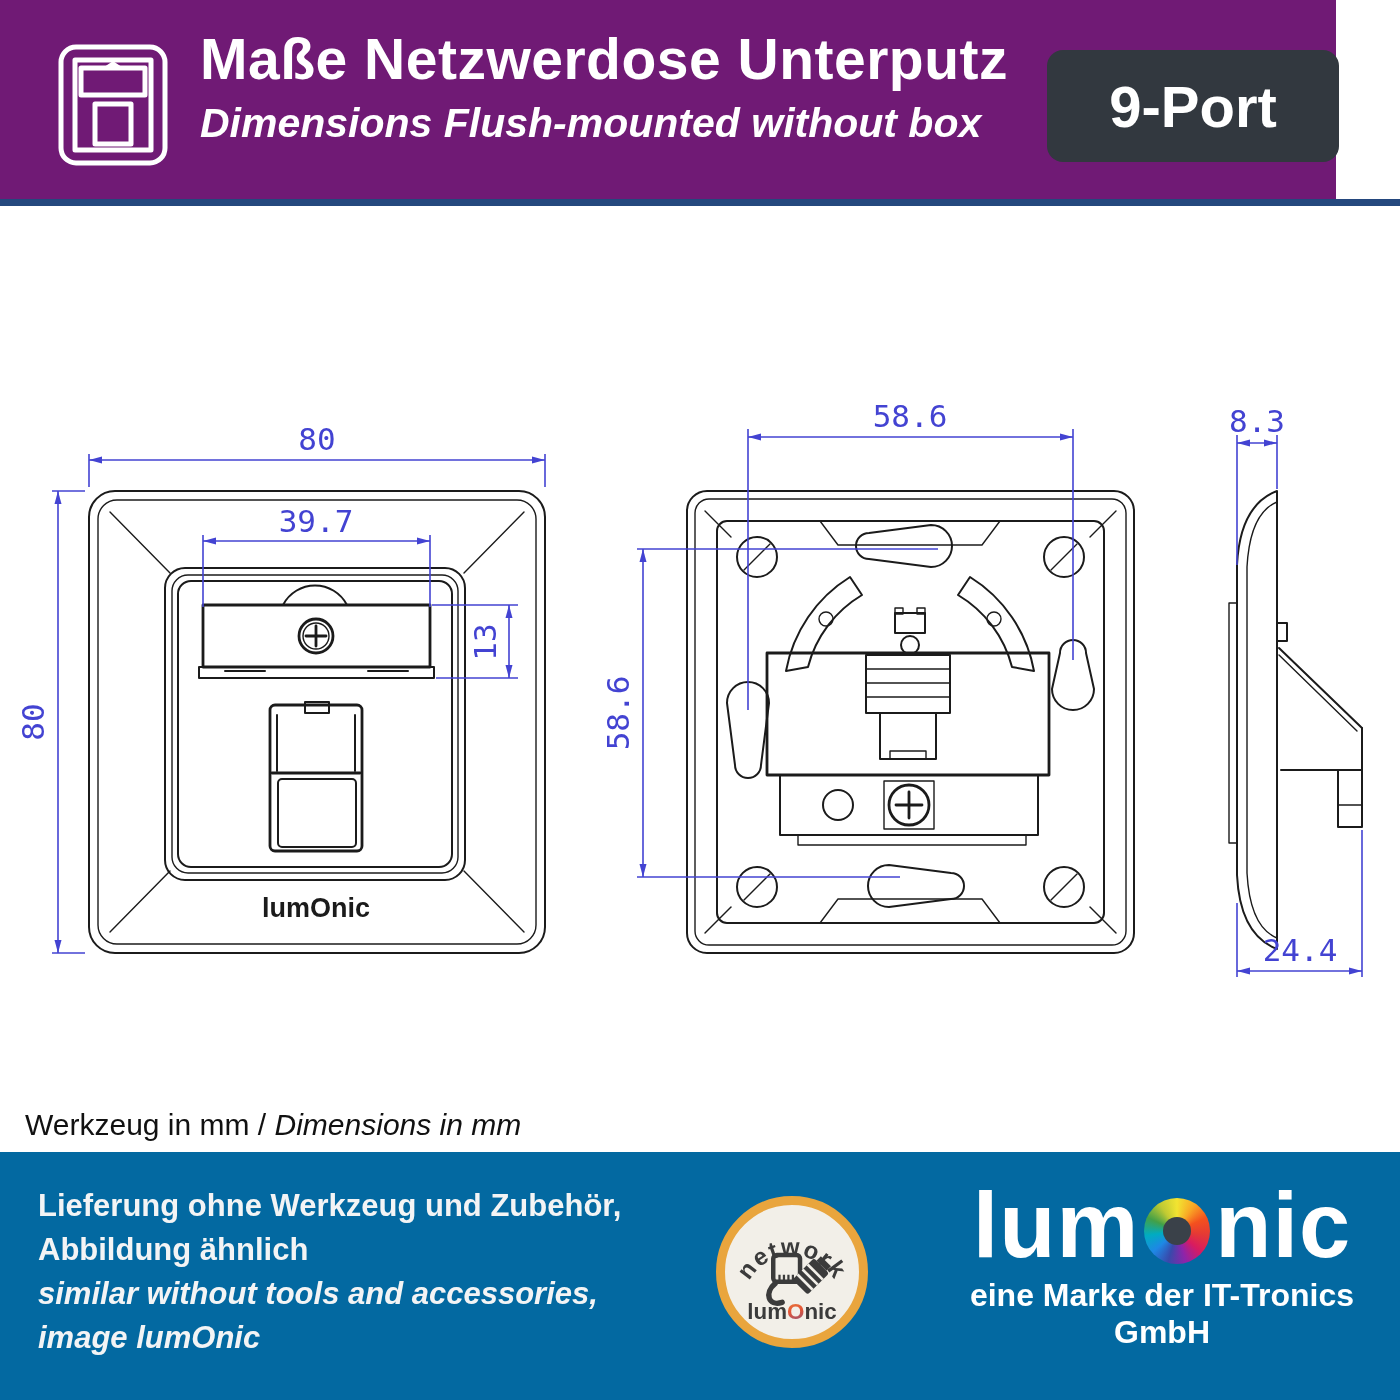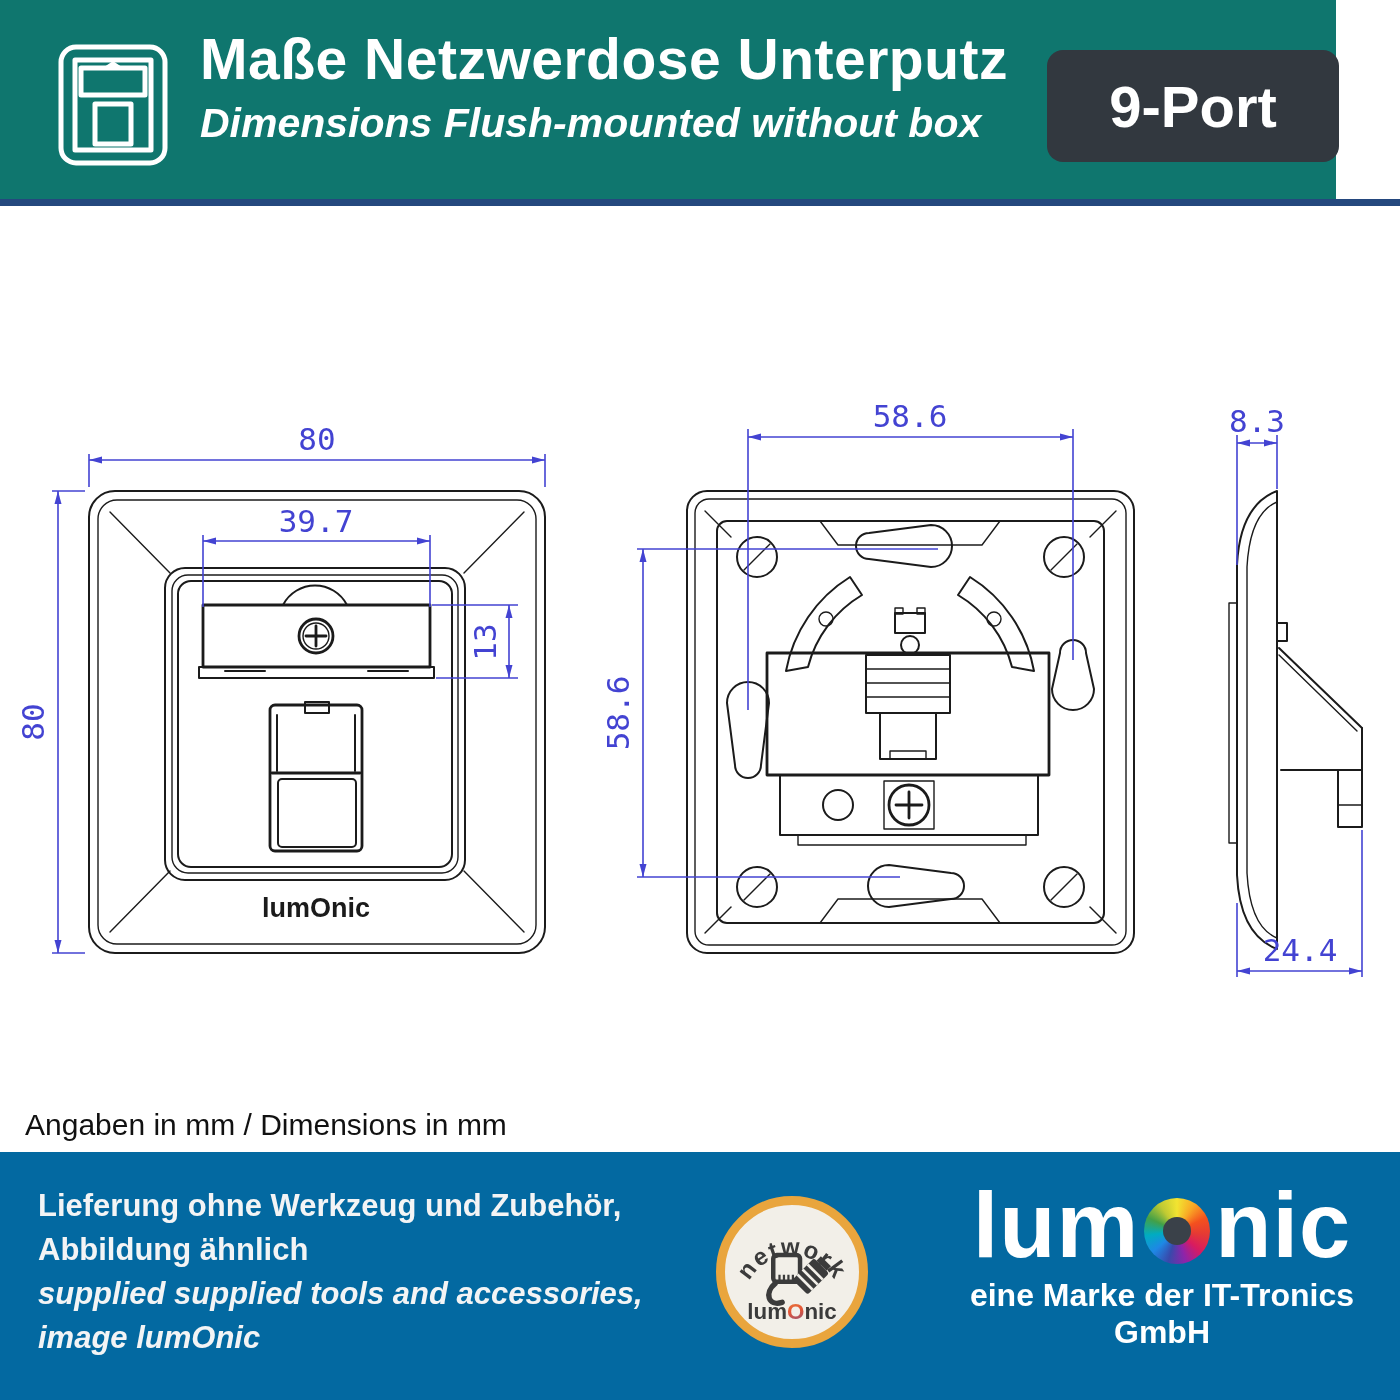--- a/index.html
+++ b/index.html
@@ -1,37 +1,37 @@
 <!DOCTYPE html>
 <html><head>
 <meta charset="utf-8">
 <style>
   html,body{margin:0;padding:0;background:#e8e8e8;}
   #canvas{position:relative;width:1400px;height:1400px;background:#ffffff;overflow:hidden;
           font-family:"Liberation Sans",sans-serif;}
   
-  .header{position:absolute;left:0;top:0;width:1336px;height:199px;background:#0f766e;}
+  .header{position:absolute;left:0;top:0;width:1336px;height:199px;background:#701a75;}
   .header-underline{position:absolute;left:0;top:199px;width:1400px;height:7px;background:#24487e;}
   .header-icon{position:absolute;left:58px;top:44px;}
   .header-text{position:absolute;left:200px;top:30px;color:#ffffff;}
   .header-title{font-size:57px;font-weight:bold;letter-spacing:.5px;line-height:1.05;}
   .header-subtitle{font-size:41px;font-style:italic;font-weight:bold;margin-top:10px;}
   .port-badge{position:absolute;left:1047px;top:50px;width:292px;height:112px;background:#32383f;
               border-radius:16px;display:flex;align-items:center;justify-content:center;
               color:#ffffff;font-size:58px;font-weight:bold;}
   
   .drawing{position:absolute;left:0;top:205px;}
   .ln{stroke:#1b1b1b;fill:none;stroke-width:2;stroke-linejoin:round;stroke-linecap:round;}
   .lnt{stroke:#1b1b1b;fill:none;stroke-width:2.8;stroke-linejoin:round;stroke-linecap:round;}
   .lnn{stroke:#1b1b1b;fill:none;stroke-width:1.4;stroke-linejoin:round;stroke-linecap:round;}
   .dln{stroke:#4343d2;fill:none;stroke-width:1.6;}
   .dtx{font-family:"DejaVu Sans Mono",monospace;font-size:31px;fill:#4343d2;}
   .btx{font-family:"Liberation Sans",sans-serif;font-weight:bold;font-size:27px;fill:#1b1b1b;}
   .units{position:absolute;left:25px;top:1108px;font-size:30px;color:#111;}
-  .units .it{}
+  .units .it{font-style:italic;}
   
   .footer{position:absolute;left:0;top:1152px;width:1400px;height:248px;background:#0369a1;color:#f3f4f5;}
   .footer-notes{position:absolute;left:38px;top:32px;font-size:31px;font-weight:bold;line-height:1.42;}
   .footer-notes .it{font-style:italic;}
   .nb-wrap{position:absolute;left:716px;top:44px;width:134px;height:134px;border:9px solid #e9a53d;
            border-radius:50%;background:#f2efe8;}
   .logo-block{position:absolute;left:952px;top:30px;width:420px;text-align:center;}
   .logo-row{display:flex;align-items:center;justify-content:center;}
   .logo-txt{font-size:92px;font-weight:bold;color:#ffffff;line-height:.95;letter-spacing:1px;}
   .o-ring{width:66px;height:66px;border-radius:50%;margin:0 5px;position:relative;transform:translateY(5px);
@@ -221,28 +221,28 @@
       <g>
         <line class="dln" x1="1237" y1="698" x2="1237" y2="772"></line>
         <line class="dln" x1="1362" y1="625" x2="1362" y2="772"></line>
         <line class="dln" x1="1237" y1="766" x2="1362" y2="766" marker-start="url(#arr)" marker-end="url(#arr)"></line>
         <text class="dtx" x="1300" y="756" text-anchor="middle">24.4</text>
       </g>
     </g>
   </svg>
 
   <div class="units">
-    <span>Angaben in mm</span><span> / </span><span class="it">Dimensions in mm</span>
+    <span>Werkzeug in mm</span><span> / </span><span class="it">Dimensions in mm</span>
   </div>
 
   <div class="footer">
     <div class="footer-notes">
       <div>Lieferung ohne Werkzeug und Zubehör,</div>
       <div>Abbildung ähnlich</div>
-      <div class="it">supplied supplied tools and accessories,</div>
+      <div class="it">similar without tools and accessories,</div>
       <div class="it">image lumOnic</div>
     </div>
 
     <div class="nb-wrap">
       <svg width="134" height="134" viewBox="0 0 150 150">
         <defs>
           <path id="bnArc" d="M 23.5,94 A 54,54 0 0 1 126.5,94" fill="none"></path>
           <linearGradient id="obadge" x1="0" y1="0" x2="1" y2="1">
             <stop offset="0" stop-color="#f0a63c"></stop>
             <stop offset="0.5" stop-color="#e35537"></stop>

